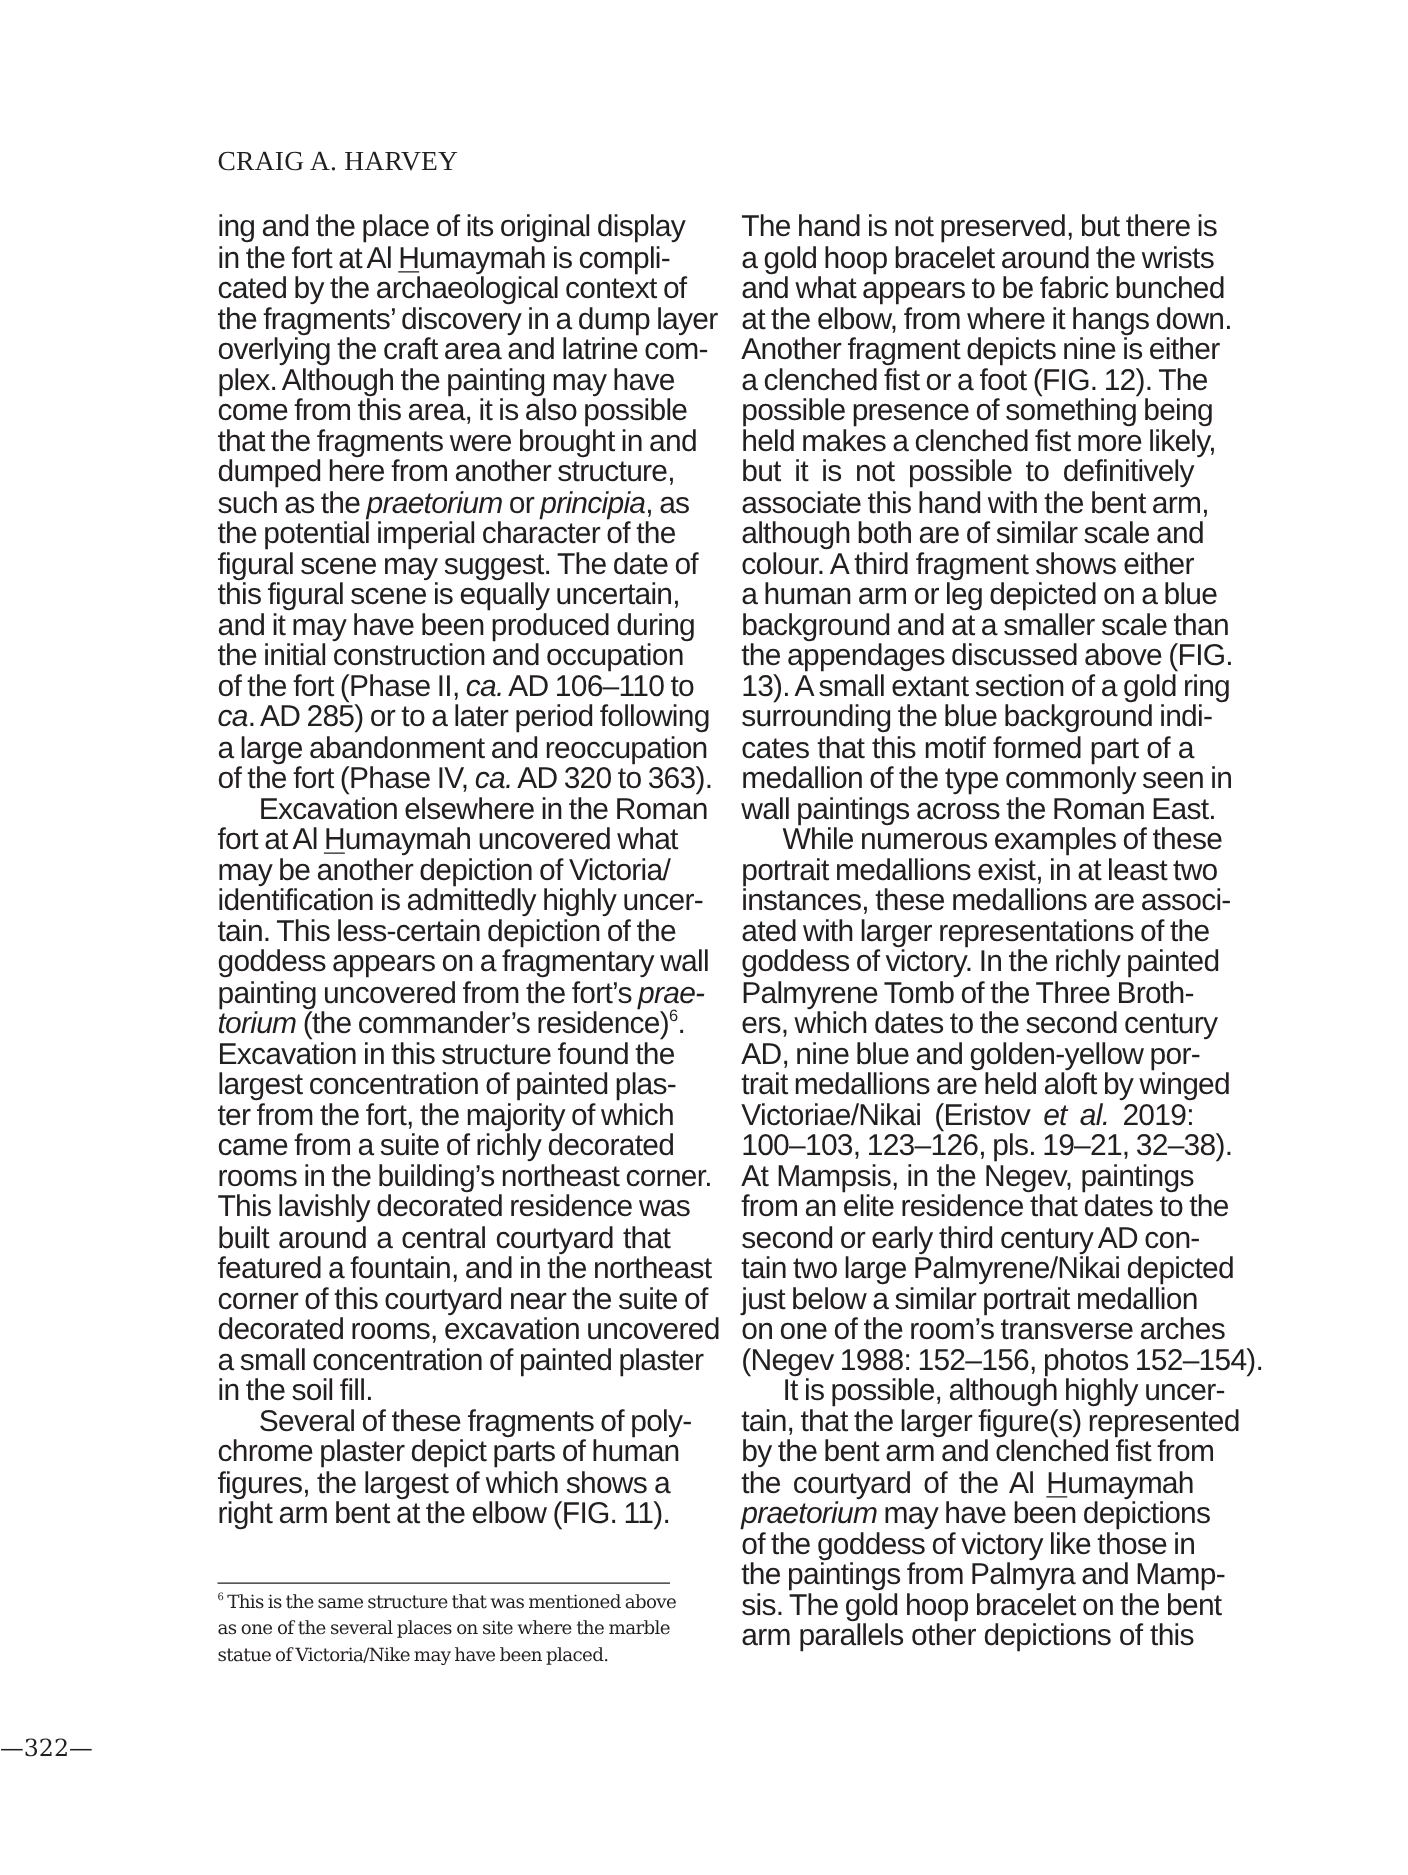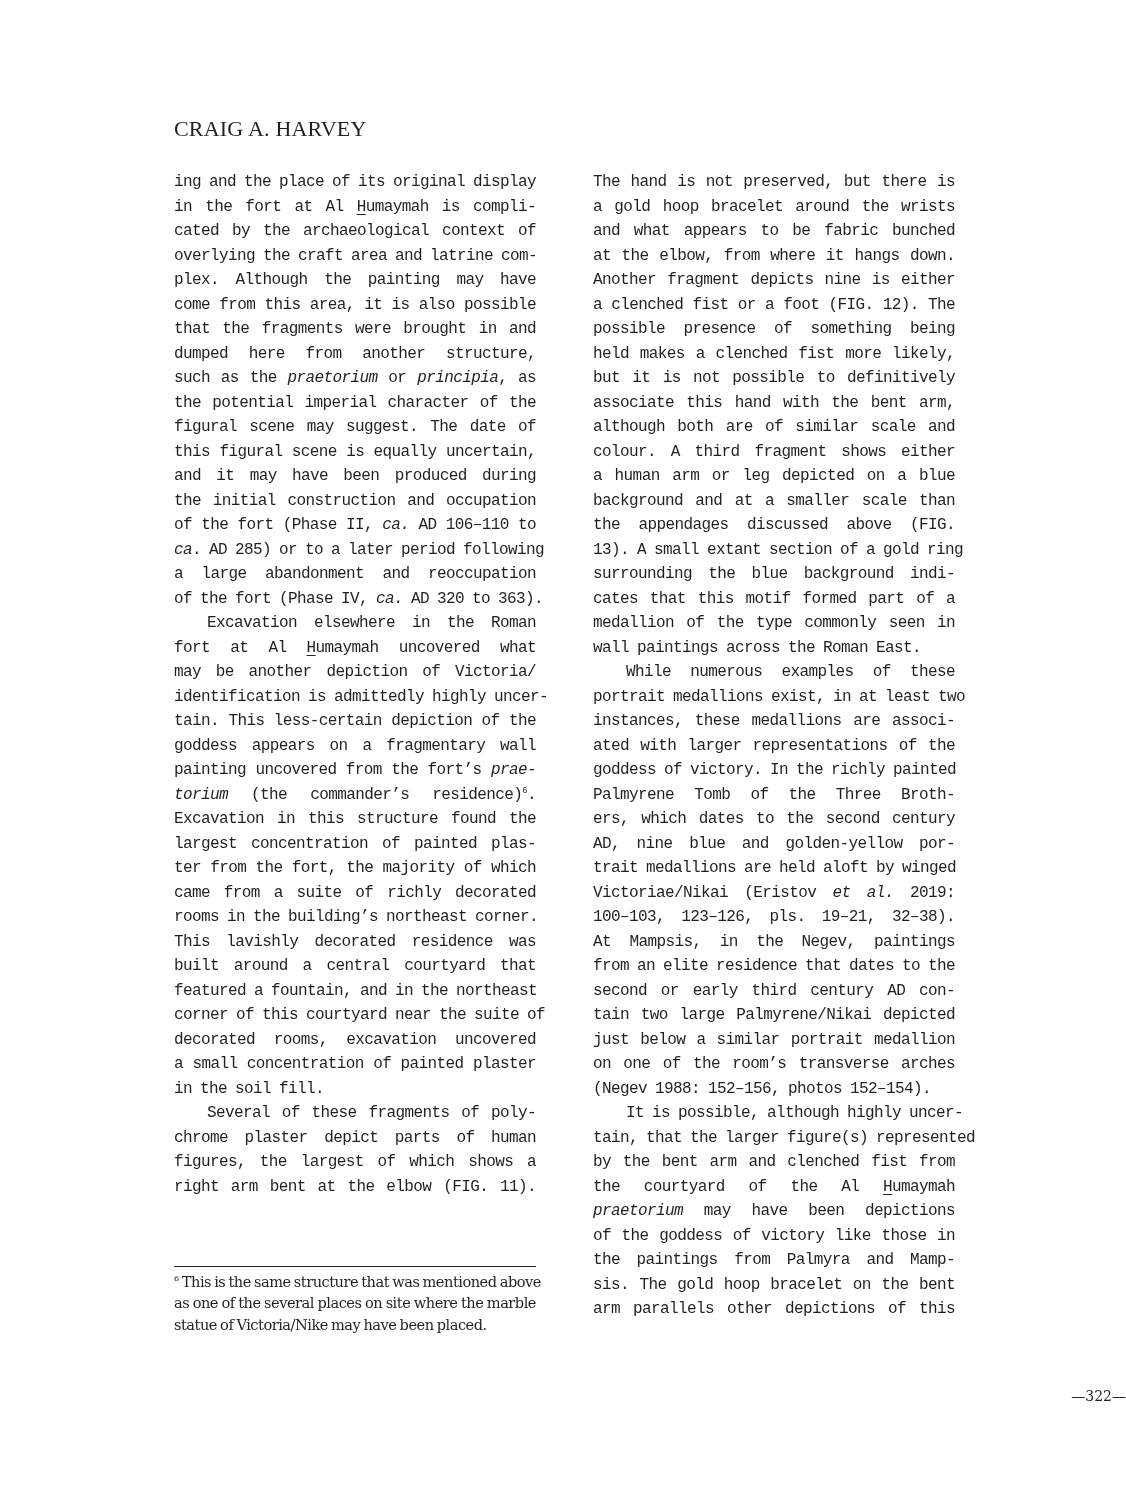--- a/index.html
+++ b/index.html
@@ -1,40 +1,41 @@
 <!DOCTYPE html>
 <html><head>
 <meta charset="utf-8">
 <style>
   html, body { margin: 0; padding: 0; background: #ffffff; }
   body { width: 1126px; height: 1500px; position: relative; overflow: hidden; color: #231f20; }
   .runhead { position: absolute; left: 174px; top: 116px; font-family: "Liberation Serif", serif; font-size: 22px; letter-spacing: 0.2px; color: #231f20; }
-  .col { position: absolute; top: 170px; width: 362px; font-family: Liberation Mono, monospace; font-size: 16px; }
+  .col { position: absolute; top: 170px; width: 362px; font-family: Liberation Sans, sans-serif; font-size: 24px; }
   .col.left { left: 174px; }
   .col.right { left: 572px; margin-left: 21px; }
   .ln { display: block; height: 24.5px; line-height: 24.5px; text-align: justify; text-align-last: justify; white-space: nowrap; overflow: visible; letter-spacing: -0.6px; word-spacing: -1px; }
   .ln.last { text-align-last: left; }
   .ln.indent { text-indent: 33px; }
   .ln i { font-style: italic; }
   .u { text-decoration: underline; text-underline-offset: 3px; text-decoration-thickness: 1px; }
   sup { font-size: 0.55em; vertical-align: super; line-height: 0; }
   .fnrule { position: absolute; left: 174px; top: 1266px; width: 362px; height: 1px; background: #231f20; }
   .footnote { position: absolute; left: 174px; top: 1271px; width: 362px; font-family: "DejaVu Serif", "Liberation Serif", serif; font-size: 14.6px; color: #231f20; }
   .footnote .ln { height: 21.3px; line-height: 21.3px; letter-spacing: -0.5px; }
-  .pagenum { position: absolute; left: 0; width: 1126px; top: 1388px; text-align: right; font-family: "DejaVu Serif", "Liberation Serif", serif; font-size: 14px; }
+  .pagenum { position: absolute; left: 0; width: 1126px; top: 1388px; text-align: left; font-family: "DejaVu Serif", "Liberation Serif", serif; font-size: 19px; }
 </style>
 </head>
 <body>
 
 <div class="runhead">CRAIG A. HARVEY</div>
 
 <div class="col left">
     <span class="ln">ing and the place of its original display</span>
     <span class="ln">in the fort at Al <span class="u">H</span>umaymah is compli-</span>
     <span class="ln">cated by the archaeological context of</span>
+    <span class="ln">the fragments’ discovery in a dump layer</span>
     <span class="ln">overlying the craft area and latrine com-</span>
     <span class="ln">plex. Although the painting may have</span>
     <span class="ln">come from this area, it is also possible</span>
     <span class="ln">that the fragments were brought in and</span>
     <span class="ln">dumped here from another structure,</span>
     <span class="ln">such as the <i>praetorium</i> or <i>principia</i>, as</span>
     <span class="ln">the potential imperial character of the</span>
     <span class="ln">figural scene may suggest. The date of</span>
     <span class="ln">this figural scene is equally uncertain,</span>
     <span class="ln">and it may have been produced during</span>

